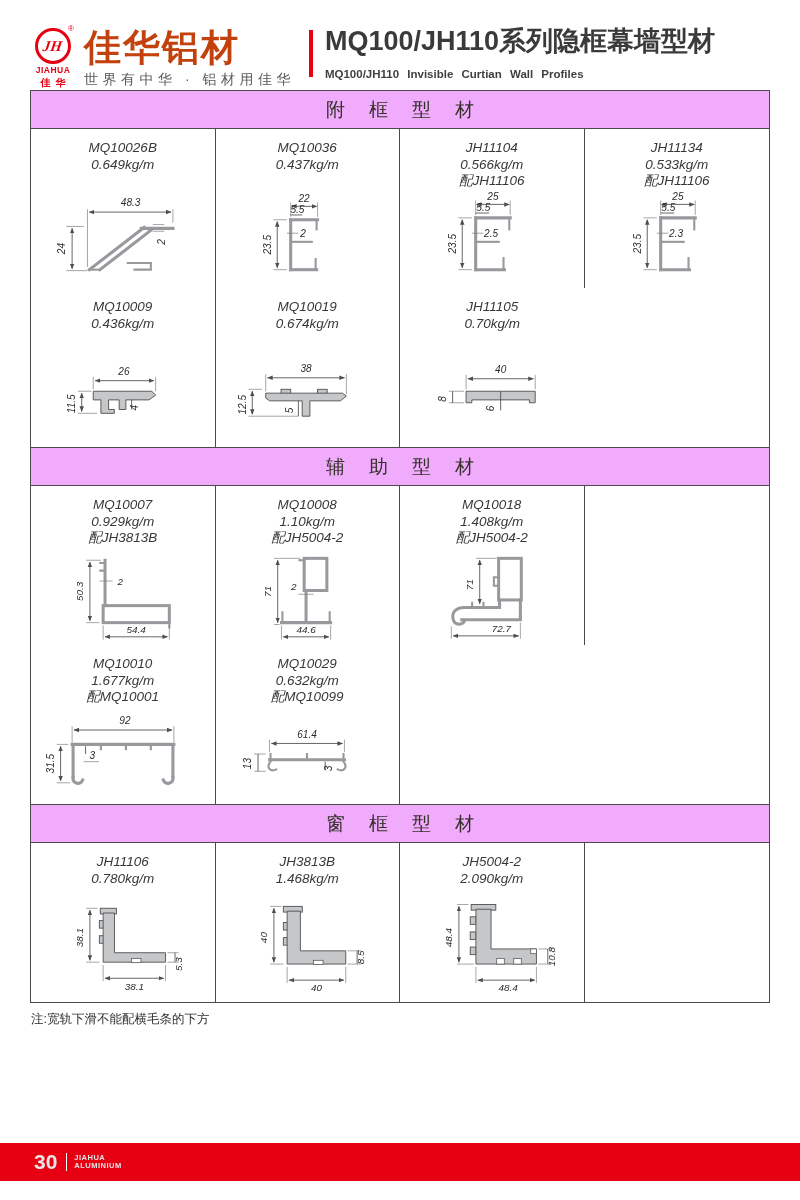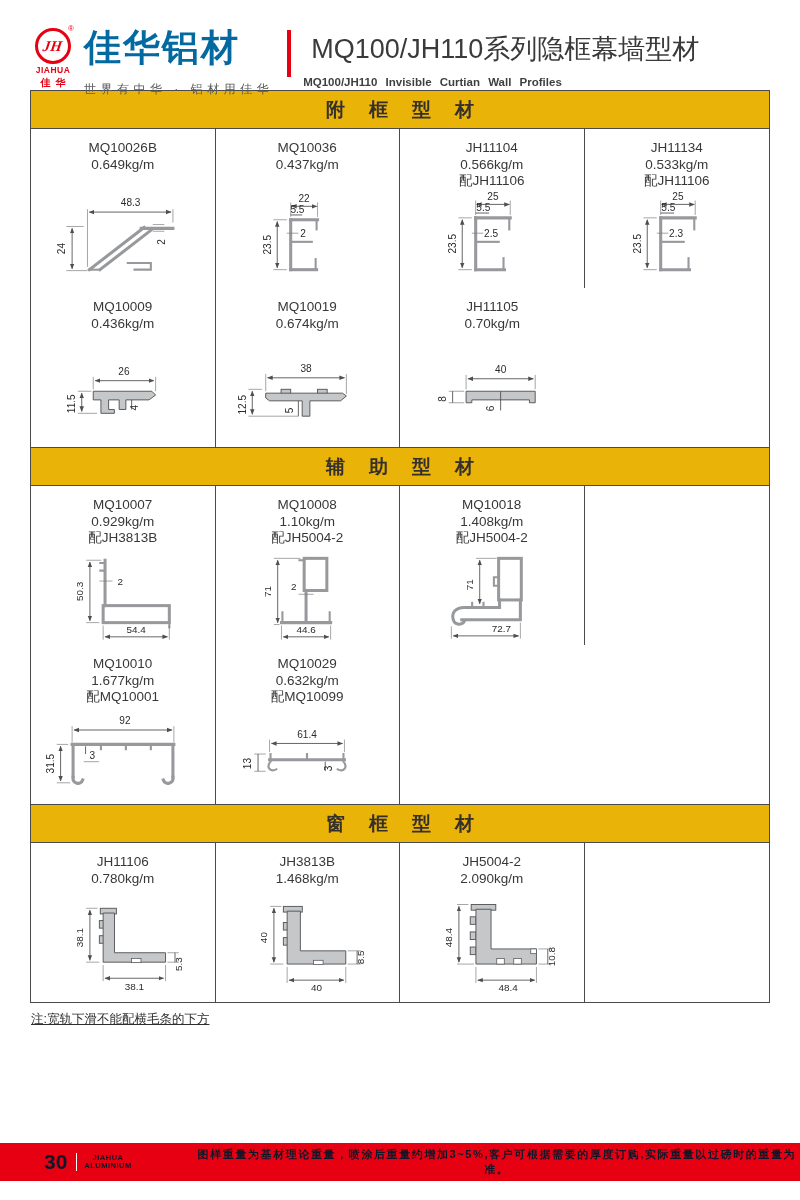--- a/index.html
+++ b/index.html
@@ -7,53 +7,53 @@
 
   
   .hdr{display:flex;align-items:flex-start;padding:26px 0 0 30px;height:88px;box-sizing:border-box;}
   .emblem{width:46px;text-align:center;position:relative;margin-right:8px;}
   .emblem .circle{width:30px;height:30px;border:3px solid #e60012;border-radius:50%;margin:2px auto 0;display:flex;align-items:center;justify-content:center;}
   .emblem .mono{font-family:"Liberation Serif","DejaVu Serif",serif;font-style:italic;font-weight:bold;font-size:15px;color:#e60012;transform:skewX(-8deg);}
   .emblem .reg{position:absolute;top:-2px;right:2px;font-size:8px;color:#e60012;}
   .emblem .en{font-size:8.5px;font-weight:bold;color:#e60012;letter-spacing:.5px;margin-top:1px;}
   .emblem .cn{font-size:10px;font-weight:bold;color:#e60012;letter-spacing:5px;text-indent:5px;margin-top:1px;}
   .brand{margin-top:2px;}
-  .brand .big{font-size:37px;font-weight:bold;color:#0369a1;letter-spacing:2px;line-height:40px;}
-  .brand .tag{font-size:12px;color:#5a5a5a;letter-spacing:4.5px;margin-top:13px;}
+  .brand .big{font-size:37px;font-weight:bold;color:#c2410c;letter-spacing:2px;line-height:40px;}
+  .brand .tag{font-size:14px;color:#5a5a5a;letter-spacing:4.5px;margin-top:3px;}
   .redbar{width:4px;height:47px;background:#e60012;margin:4px 12px 0 14px;}
   .titleblk{margin-top:0;}
-  .titleblk h1{margin:8px;font-size:27px;line-height:31px;font-weight:normal;color:#3a3a3a;letter-spacing:0;}
+  .titleblk h1{margin:0;font-size:27px;line-height:31px;font-weight:bold;color:#3a3a3a;letter-spacing:0;}
   .titleblk .sub{font-size:11.5px;color:#3f3f3f;word-spacing:5px;margin-top:11px;font-weight:bold;}
 
   
   .tbl{margin:2px 30px 0 30px;border:1px solid #4a4a4a;}
-  .sec-title{height:37px;background:#eab308;border-top:1px solid #4a4a4a;border-bottom:1px solid #4a4a4a;
-    display:flex;align-items:center;justify-content:center;font-size:19px;font-weight:bold;color:#35302a;
+  .sec-title{height:37px;background:#f0abfc;border-top:1px solid #4a4a4a;border-bottom:1px solid #4a4a4a;
+    display:flex;align-items:center;justify-content:center;font-size:19px;font-weight:normal;color:#35302a;
     letter-spacing:24px;text-indent:24px;}
   .sec:first-child .sec-title{border-top:none;}
-  .row{display:grid;grid-template-columns:1fr 1fr 1fr 1fr;height:159px;}
+  .row{display:grid;grid-template-columns:1fr 1fr 1fr 1fr;height:159px;font-style:italic;}
   .cell{border-right:1px solid #4a4a4a;display:flex;flex-direction:column;align-items:center;padding-top:11px;box-sizing:border-box;overflow:hidden;}
   .cell:last-child{border-right:none;}
   .pname,.pline{font-size:13.5px;line-height:16.5px;color:#383838;text-align:center;}
   .dia{width:172px;margin-top:auto;margin-bottom:2px;flex:0 0 auto;}
   .d100{height:96px;}
   .d110{height:104px;}
 
   
   .tube{fill:none;stroke:#97999c;stroke-width:3.2;stroke-linecap:square;}
   .tube2{fill:none;stroke:#97999c;stroke-width:2.2;stroke-linecap:square;}
   .pf{fill:#c6c7c9;stroke:#55575a;stroke-width:1;}
   .pfw{fill:#fff;stroke:#55575a;stroke-width:.8;}
   .dl{stroke:#4e4e4e;stroke-width:.9;fill:none;}
   .ext{stroke:#7a7a7a;stroke-width:.7;fill:none;}
   .dt{font-family:"Liberation Sans","DejaVu Sans",sans-serif;font-size:10.5px;fill:#2b2b2b;text-anchor:middle;}
 
   
-  .note{margin:8px 0 0 31px;font-size:12.5px;color:#2e2e2e;text-decoration:underline;}
-  .foot{position:absolute;left:0;top:1143px;width:800px;height:38px;background:#e60012;display:flex;align-items:center;color:#0f172a;box-sizing:border-box;padding-left:44px;text-align:center;}
+  .note{margin:8px 0 0 31px;font-size:12.5px;color:#2e2e2e;}
+  .foot{position:absolute;left:0;top:1143px;width:800px;height:38px;background:#e60012;display:flex;align-items:center;color:#e5e5e5;box-sizing:border-box;padding-left:34px;}
   .foot .pg{font-size:21px;font-weight:bold;}
   .foot .vdiv{width:1px;height:18px;background:#fff;margin:0 7px 0 9px;}
   .foot .fb{line-height:8px;}
   .foot .fb div{font-size:7.5px;font-weight:bold;letter-spacing:.5px;}
   .foot .ftext{margin-left:62px;font-size:11px;font-weight:bold;letter-spacing:1.6px;}
 </style>
 </head>
 <body>
 
 <svg width="0" height="0" style="position:absolute" aria-hidden="true">
@@ -414,14 +414,13 @@
 
 <div class="note">注:宽轨下滑不能配横毛条的下方</div>
 
 <div class="foot">
   <span class="pg">30</span>
   <span class="vdiv"></span>
   <span class="fb">
     <div>JIAHUA</div>
     <div>ALUMINIUM</div>
   </span>
-  <span class="ftext">图样重量为基材理论重量，喷涂后重量约增加3~5%,客户可根据需要的厚度订购,实际重量以过磅时的重量为准。</span>
 </div>
 
 </body></html>

